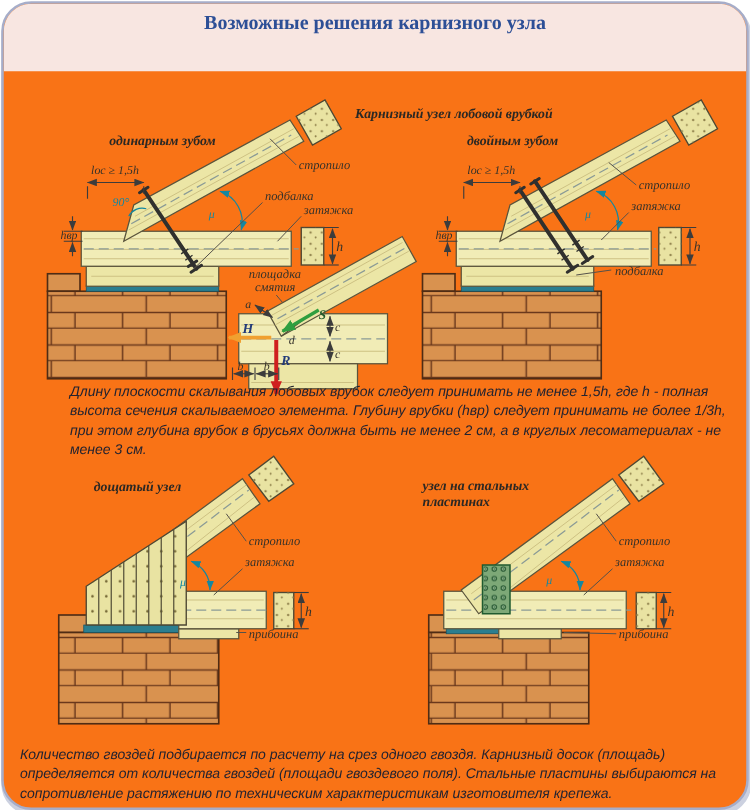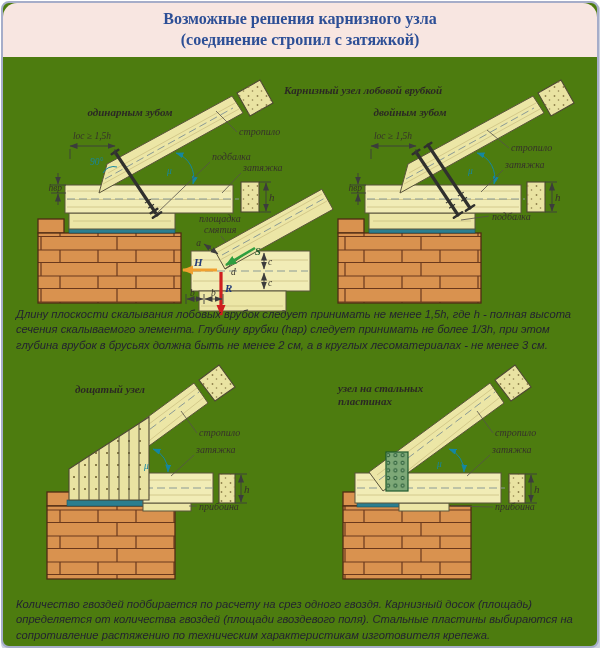--- a/index.html
+++ b/index.html
@@ -1,22 +1,22 @@
 <!DOCTYPE html>
 <html><head>
 <meta charset="utf-8">
 <style>
   html,body{margin:0;padding:0;background:#ffffff;}
   .page{
     position:relative;
     width:594px;height:643px;
     margin:1px auto 0 1px;
-    background:#4d7c0f;
+    background:#f97316;
     border:2px solid #a6adc9;
-    border-radius:8px;
+    border-radius:24px;
     box-shadow:1px 3px 0 1px #ccd1e0;
     overflow:hidden;
     font-family:"Liberation Serif",serif;
   }
   .title-band{
     position:absolute;top:0;left:0;right:0;height:54px;
     background:#f8e6e1;
     border-radius:14px 14px 0 0;
     text-align:center;
     color:#2d4f96;
@@ -27,21 +27,21 @@
     box-sizing:border-box;
   }
   .note{
     position:absolute;left:13px;right:11px;
     font-family:"Liberation Sans",sans-serif;
     font-style:italic;
     font-size:11.2px;
     line-height:1.38;
     color:#232330;
   }
-  .note-mid{top:304px;}
+  .note-mid{top:304px;margin-left:40px;}
   .note-bottom{top:594px;}
   svg{position:absolute;top:0;left:0;}
   svg text{font-family:"Liberation Serif",serif;}
   .lbl{font-size:10px;font-style:italic;fill:#36322a}
   .hd{font-size:11px;font-weight:bold;font-style:italic;fill:#2b2824}
   .hdc{text-anchor:middle}
   .dimt{font-size:9.5px;font-style:italic;fill:#36322a}
   .ht{font-size:11px;font-style:italic;fill:#36322a}
   .tealt{font-size:9.5px;font-style:italic;fill:#1487a0}
   .forcet{font-size:11px;font-weight:bold;font-style:italic;fill:#223a78}
@@ -62,21 +62,20 @@
   .boltthin{stroke:#30302e;stroke-width:1.1;fill:none}
   .arc{stroke:#1487a0;stroke-width:1;fill:none}
 </style>
 </head>
 <body>
 
 <div class="page">
 
   <div class="title-band">
     <div>Возможные решения карнизного узла</div>
-    <div>(соединение стропил с затяжкой)</div>
   </div>
 
   <svg width="594" height="643" viewBox="0 0 594 643">
     <defs>
       <pattern id="brick" width="76" height="26" patternUnits="userSpaceOnUse">
         <rect width="76" height="26" fill="#d9924f"></rect>
         <path d="M0,13 H76 M0,25.7 H76" stroke="#6a381c" stroke-width="1.2" fill="none"></path>
         <path d="M38,0 V13 M19,13 V26 M57,13 V26" stroke="#6a381c" stroke-width="1.2" fill="none"></path>
       </pattern>
       <pattern id="nails" width="11" height="12" patternUnits="userSpaceOnUse">

